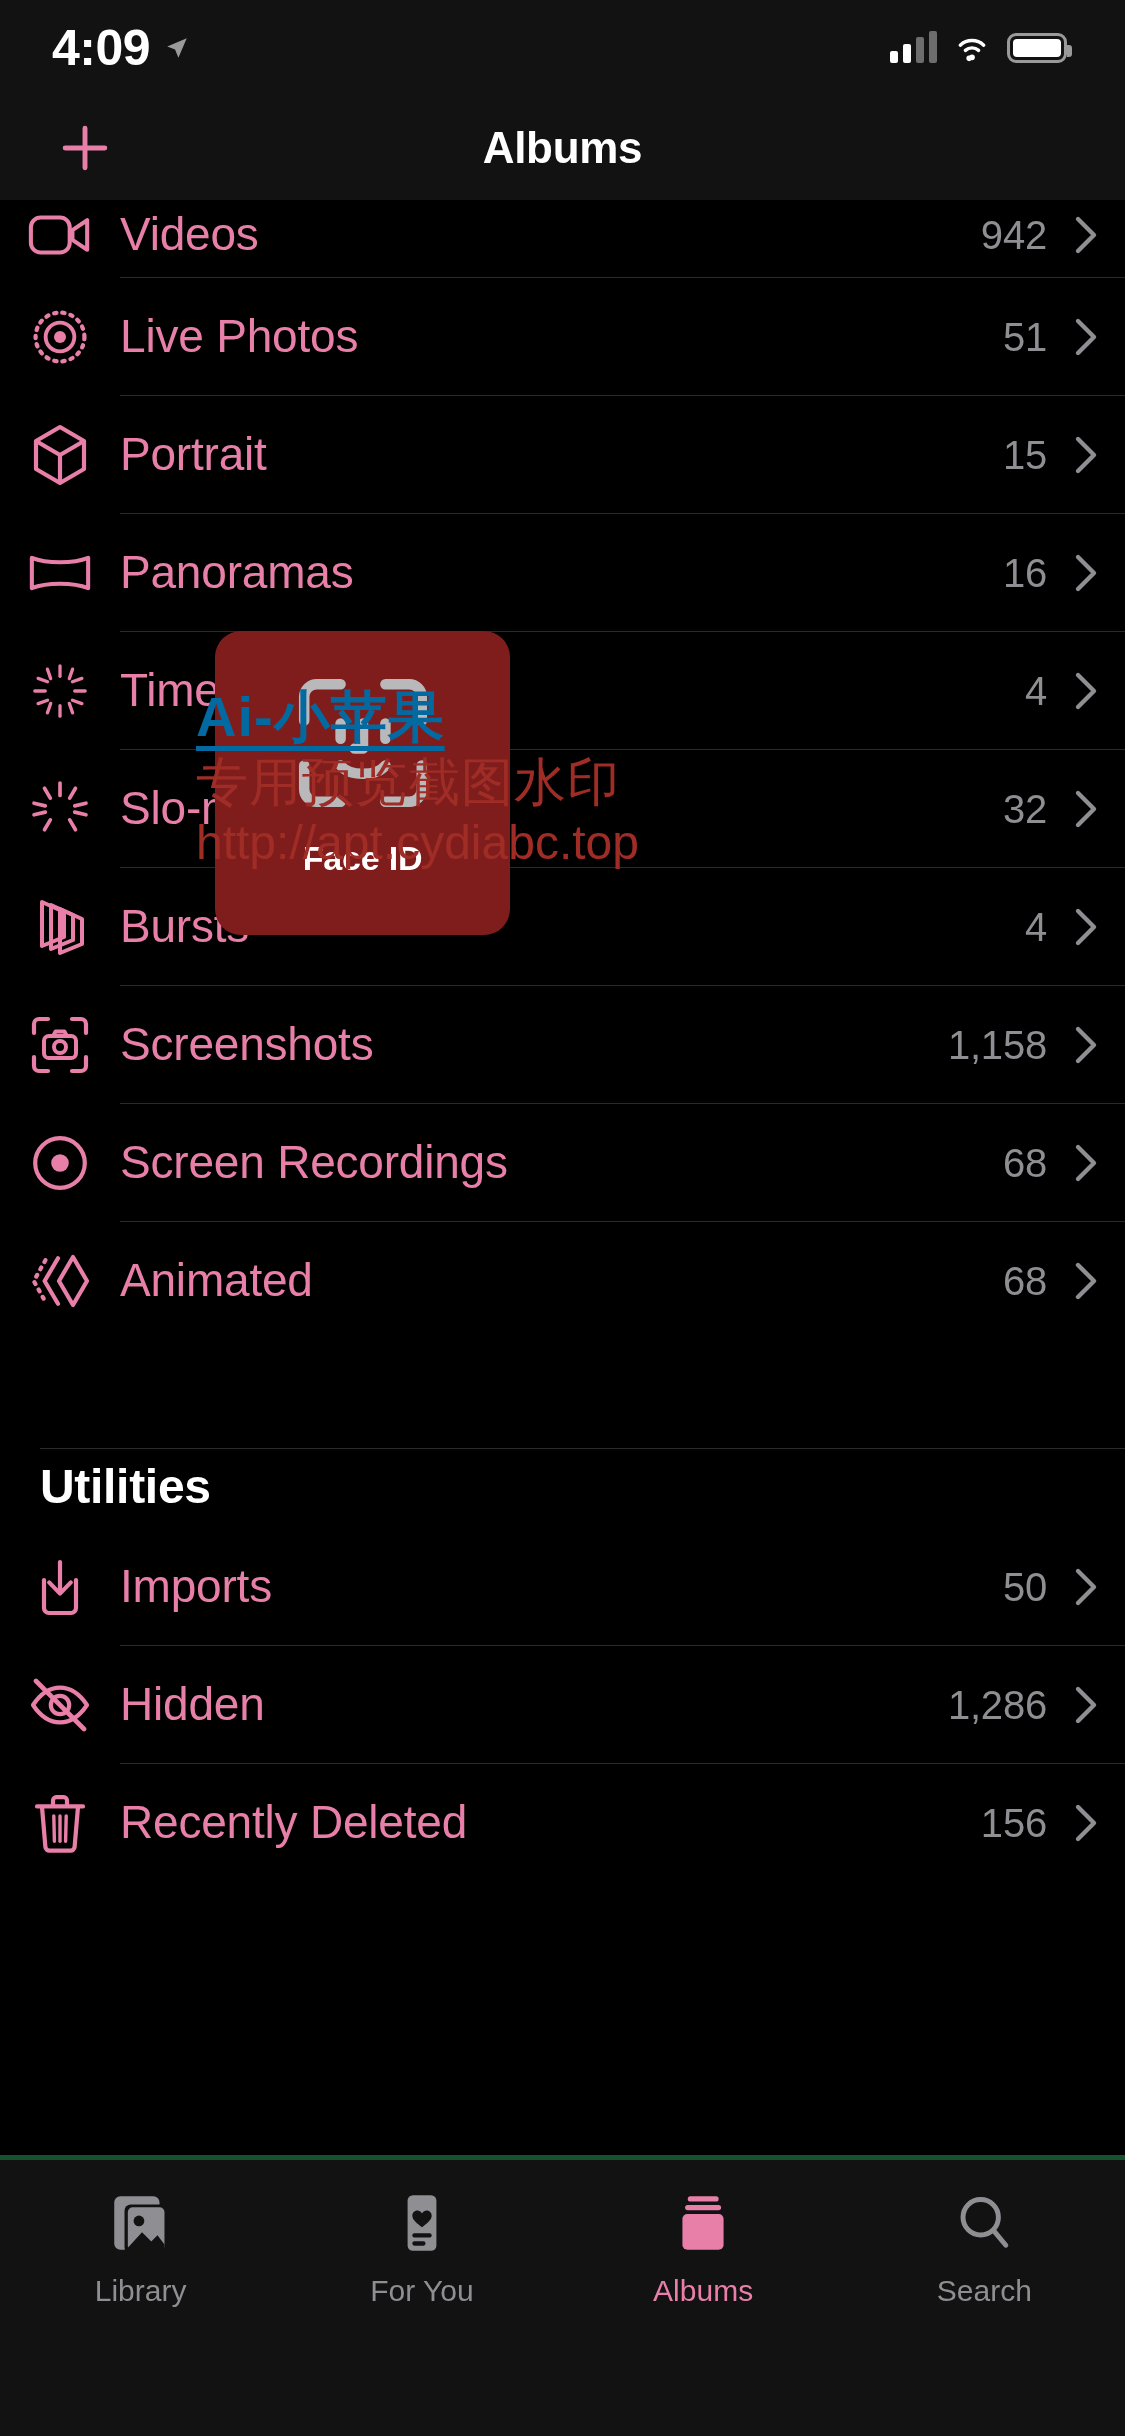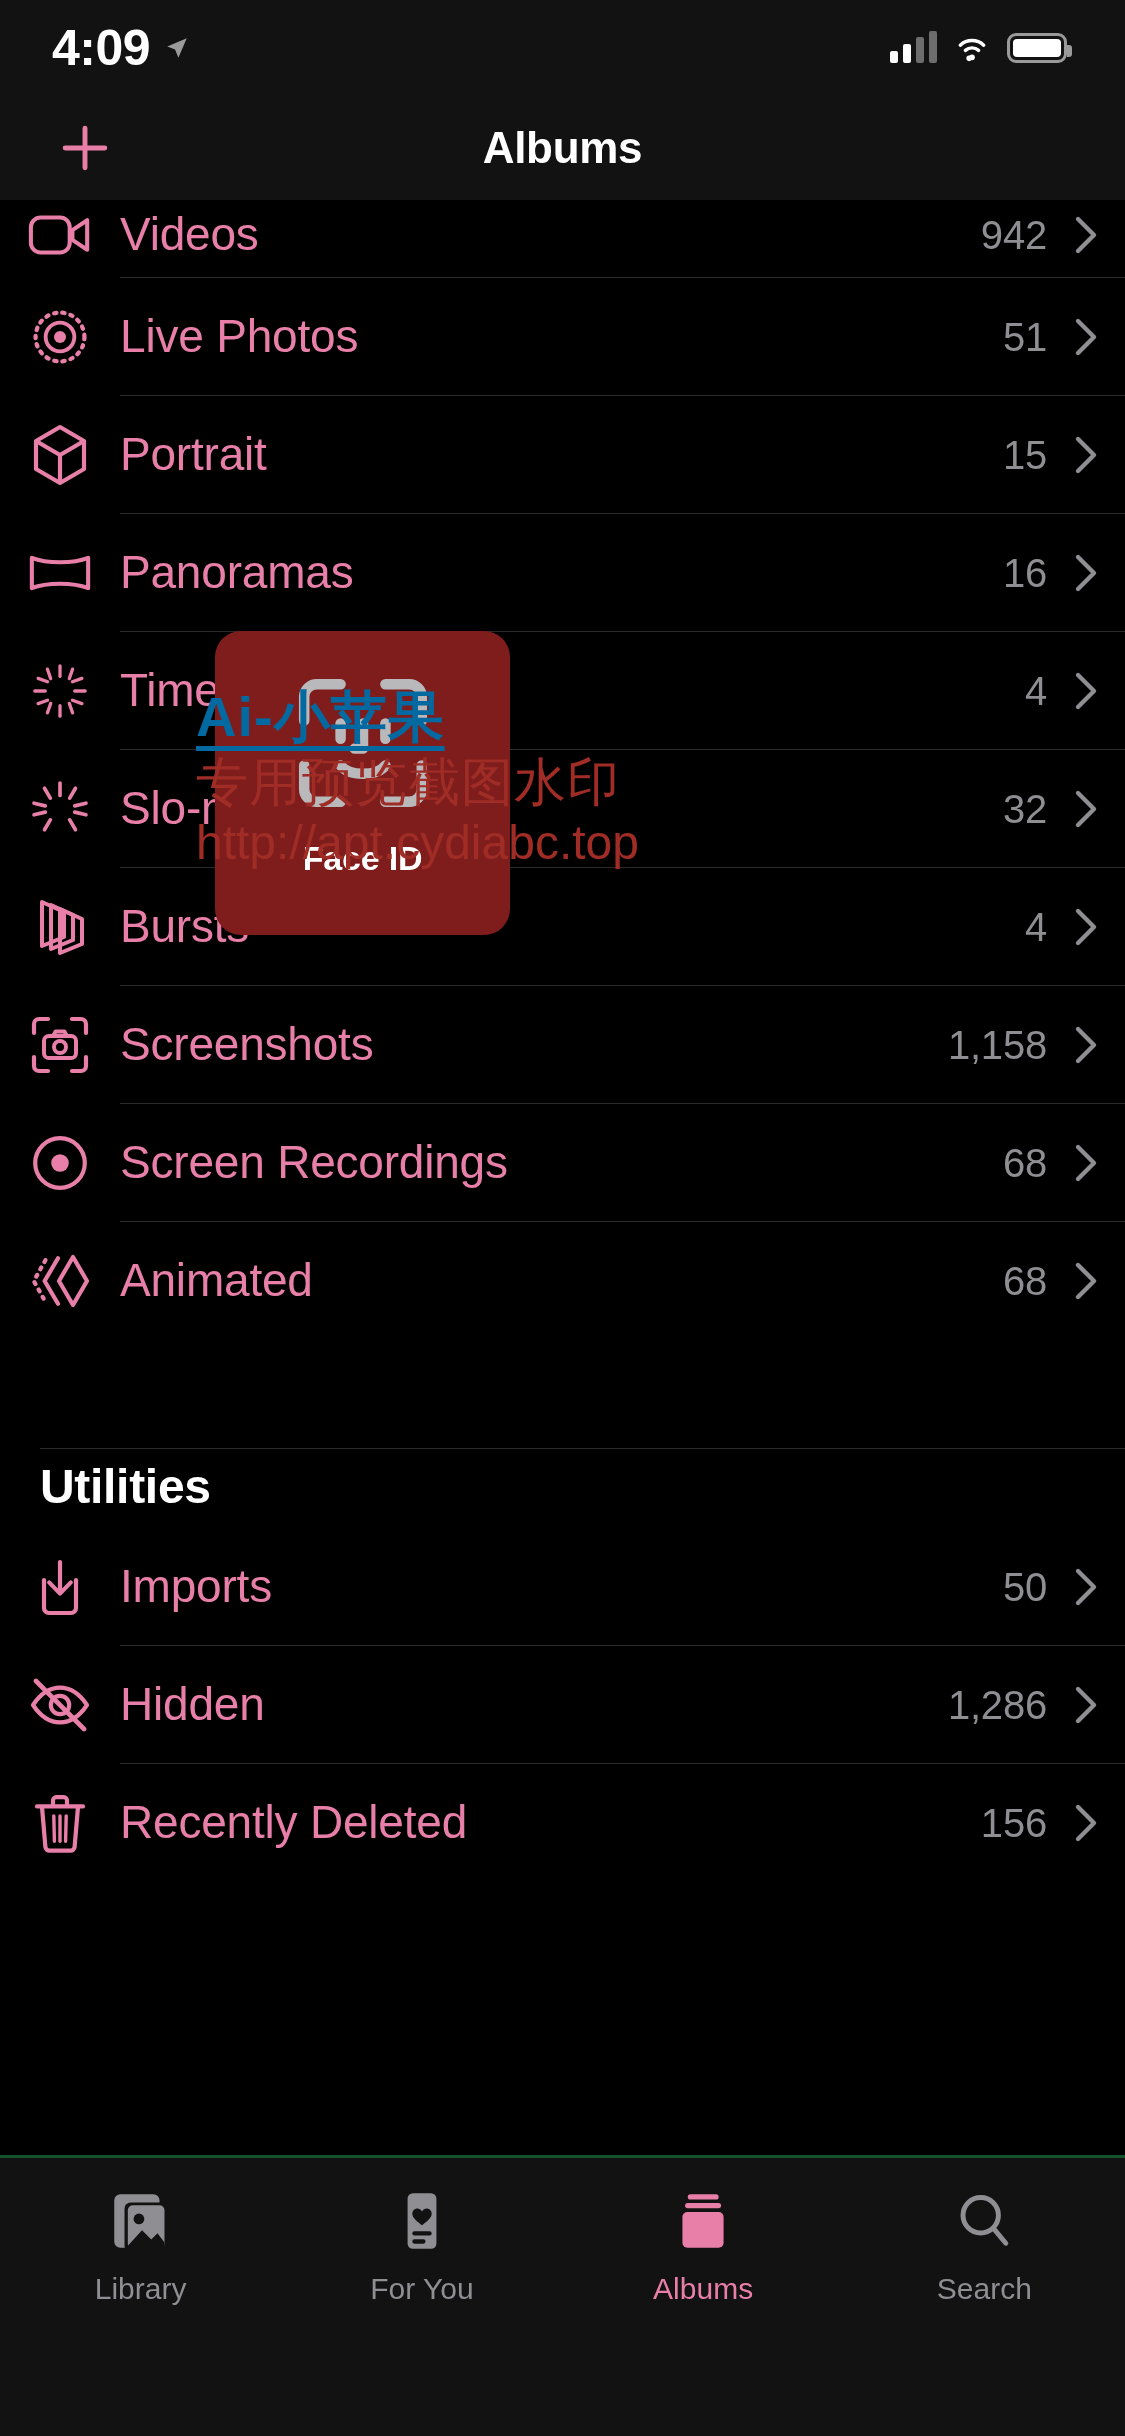--- a/index.html
+++ b/index.html
@@ -69,21 +69,21 @@
   #wm .l1{ color:#0369a1; font-size:56px; font-weight:700; line-height:0.98;
     letter-spacing:1px; text-decoration:underline; text-decoration-thickness:5px;
     text-underline-offset:10px; }
   #wm .l2{ color:#a02c26; font-size:52px; font-weight:500; line-height:1.15; margin-top:8px;
     letter-spacing:1px; }
   #wm .l3{ color:#a02c26; font-size:48px; font-weight:400; line-height:1.1; margin-top:4px;
     letter-spacing:0px; }
 
   
   #tabbar{ position:absolute; left:0; bottom:0; width:1125px; height:281px;
-    background:#121212; border-top:3px solid #14532d; display:flex;
+    background:#121212; border-top:5px solid #14532d; display:flex;
     align-items:flex-start; padding-top:26px; }
   .tab{ flex:1; display:flex; flex-direction:column; align-items:center; gap:14px; }
   .tab .tic{ height:74px; display:flex; align-items:center; justify-content:center; }
   .tab .tlbl{ font-size:30px; letter-spacing:0px; color:#8e8e93; }
   .tab.active .tlbl{ color:#e87fa8; }
 </style>
 </head>
 <body>
 
 <div id="statusbar">

